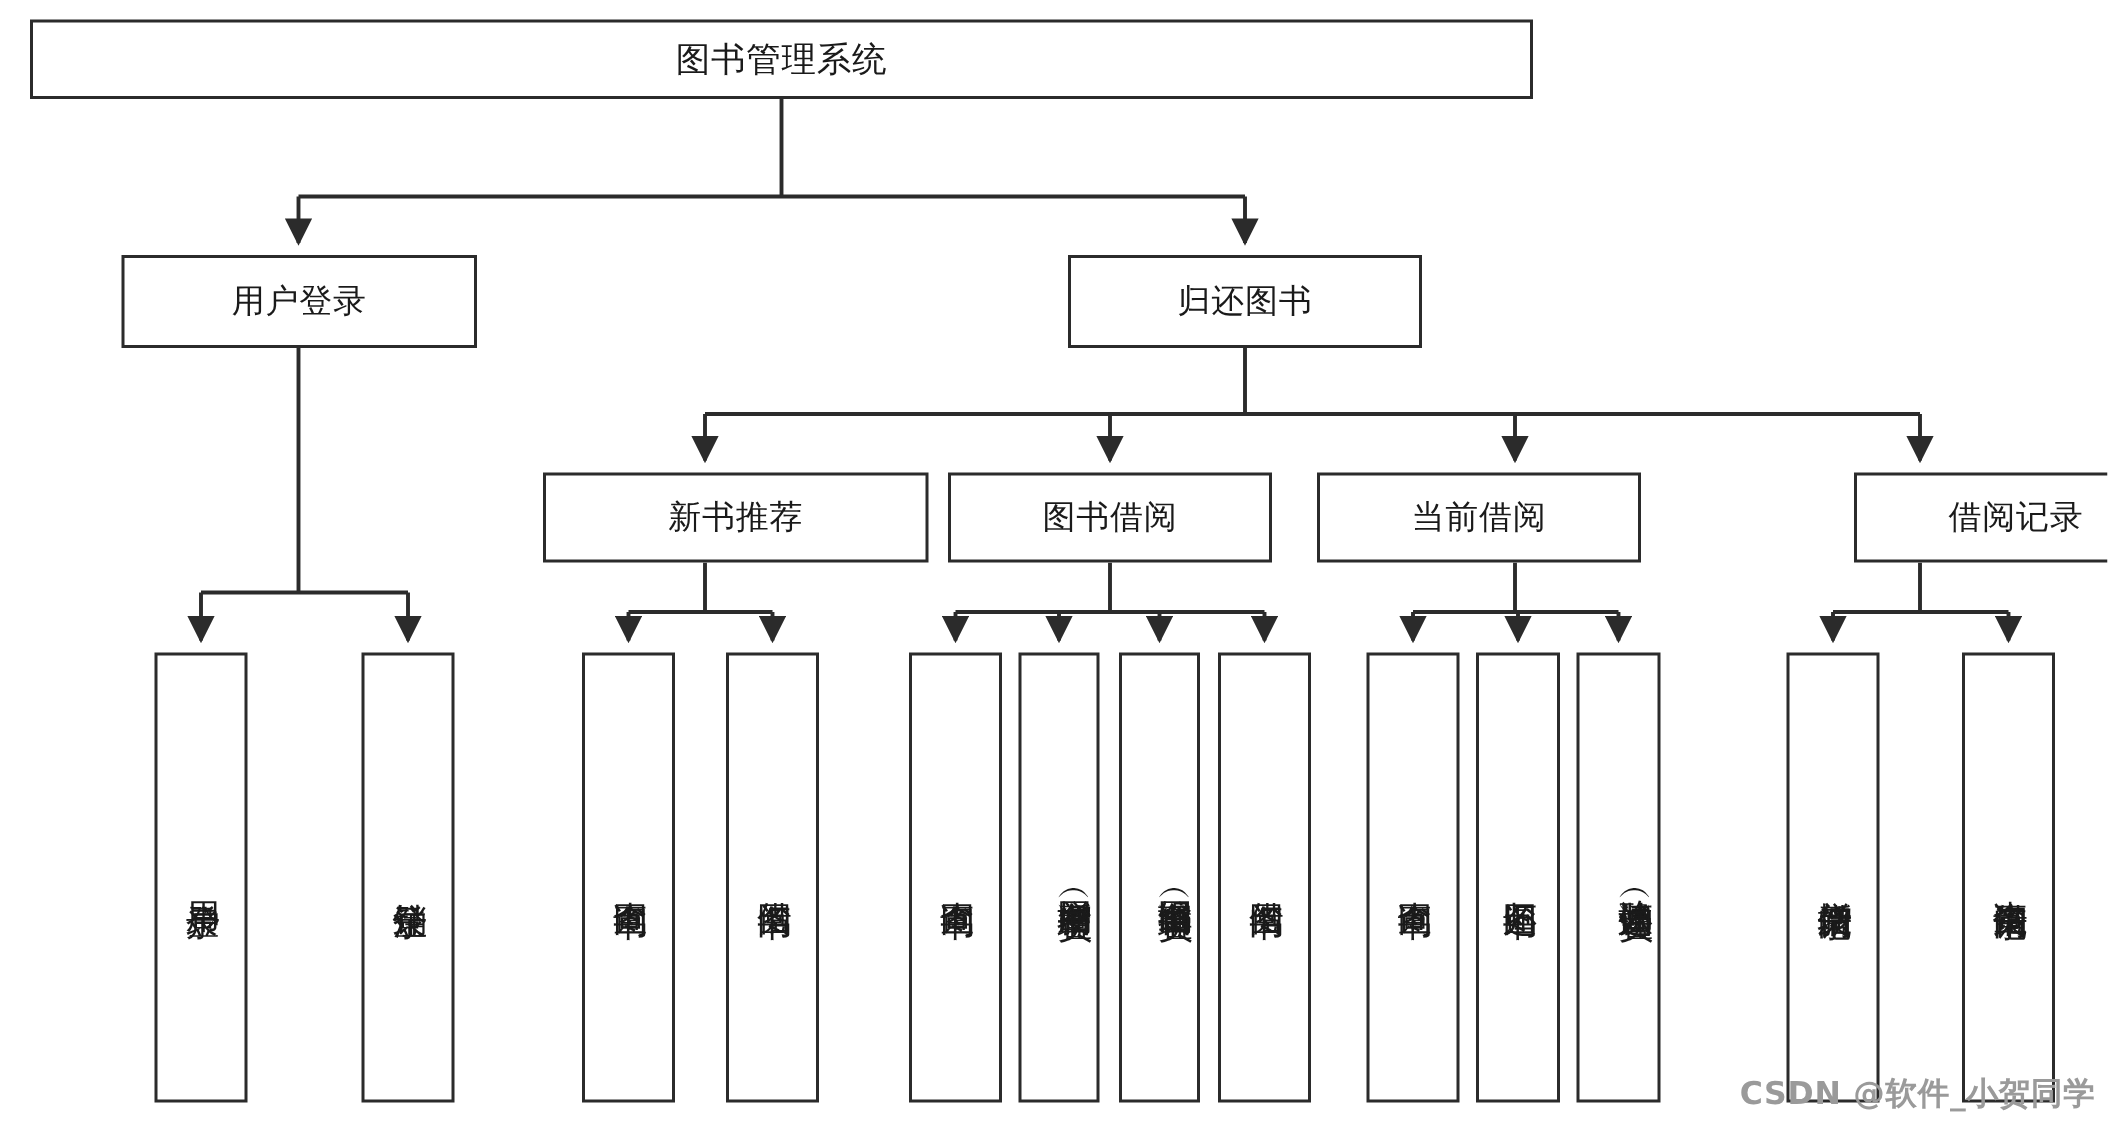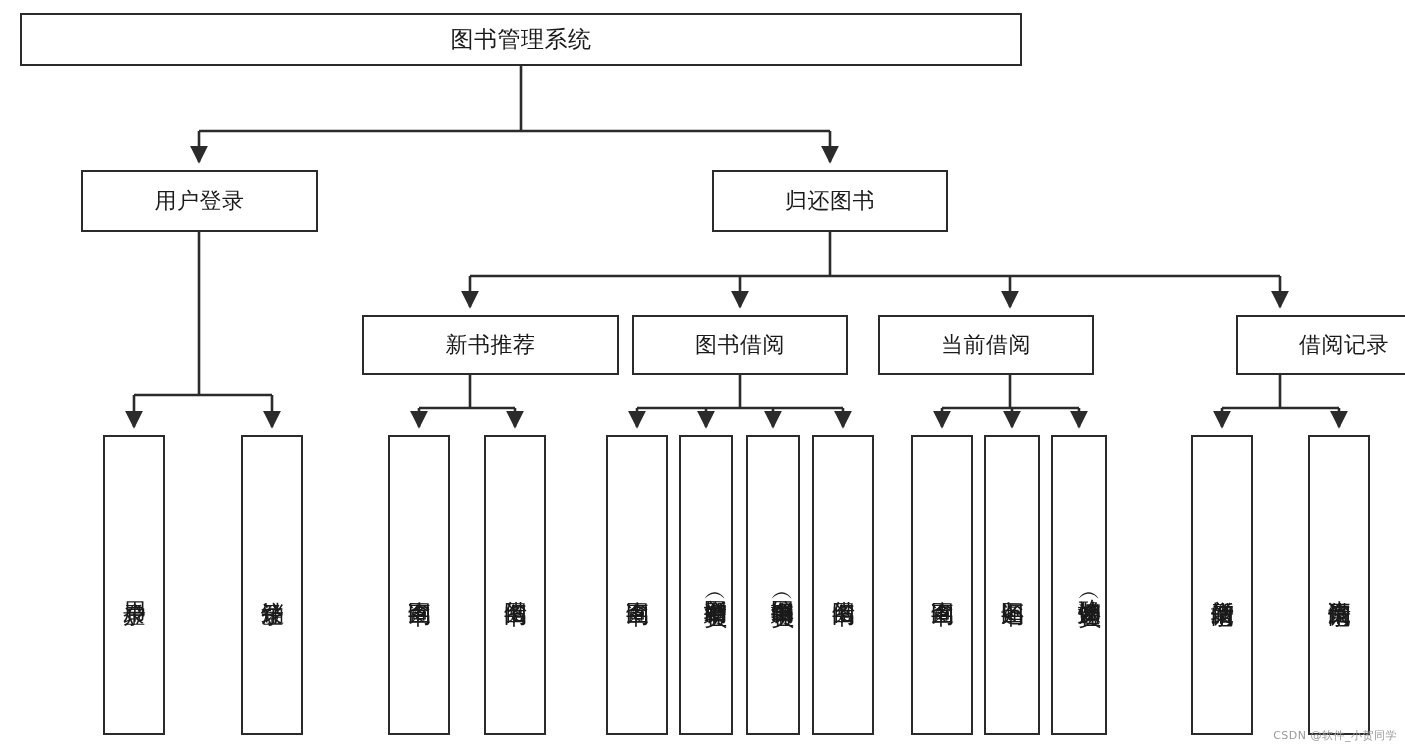--- a/index.html
+++ b/index.html
@@ -56,24 +56,25 @@
   .node-v.vcenter {
     align-items: center;
   }
   .node-v span {
     display: block;
   }
   .watermark {
     position: absolute;
     right: 8px;
     bottom: 4px;
-    font-size: 11px;
+    font-size: 21px;
     color: #9a9a9a;
     white-space: nowrap;
     letter-spacing: 0.5px;
+    font-weight: bold;
   }
 </style>
 </head>
 <body>
 
 <div id="canvas">
 
   <svg id="edges" viewBox="0 0 1405 747" xmlns="http://www.w3.org/2000/svg">
     <defs>
       <marker id="arrow" viewBox="0 0 10 10" refX="9" refY="5" markerWidth="7" markerHeight="7" orient="auto-start-reverse">

